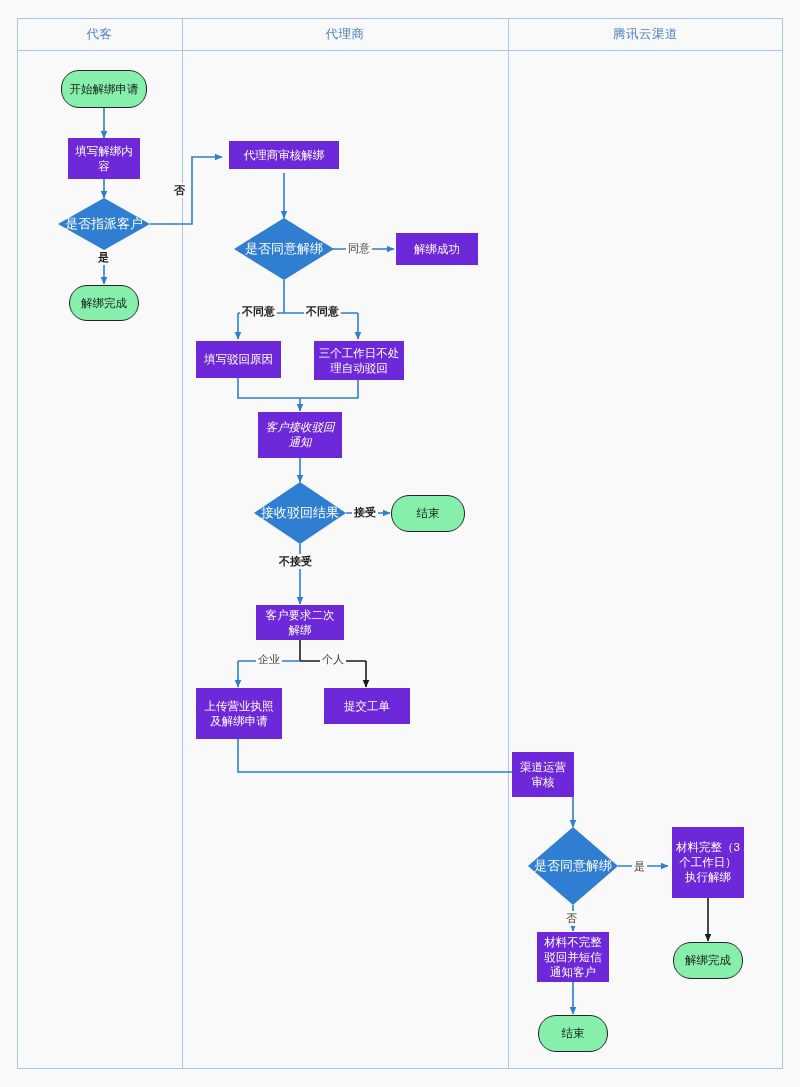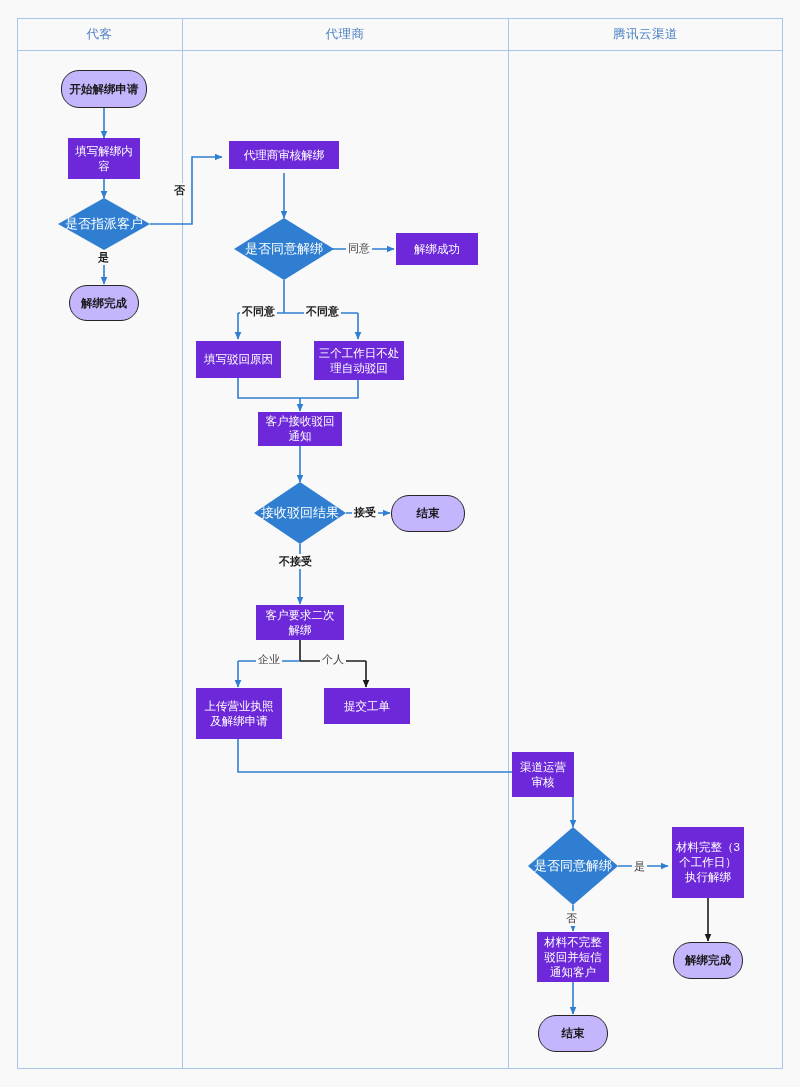--- a/index.html
+++ b/index.html
@@ -66,27 +66,27 @@
   }
   .process {
     background: #6d28d9;
     color: #ffffff;
     font-size: 11.5px;
     line-height: 15px;
     padding: 2px 4px;
     font-weight: 500;
   }
   .terminal {
-    background: #c4b5fd;
+    background: #86efac;
     border: 1.6px solid #262626;
     border-radius: 18px;
     color: #1a1a1a;
     font-size: 11.5px;
     line-height: 15px;
-    font-weight: 700;
+    font-weight: 400;
   }
   .decision-wrap {
     position: absolute;
   }
   .decision-shape {
     position: absolute;
     left: 0; top: 0;
     width: 100%; height: 100%;
     background: #2f7ed1;
     clip-path: polygon(50% 0%, 100% 50%, 50% 100%, 0% 50%);
@@ -221,21 +221,21 @@
     <div class="decision-shape"></div>
     <div class="decision-label">是否同意解绑</div>
   </div>
 
   <div class="node process" style="left:396px; top:233px; width:82px; height:32px;">解绑成功</div>
 
   <div class="node process" style="left:196px; top:341px; width:85px; height:37px;">填写驳回原因</div>
 
   <div class="node process" style="left:314px; top:341px; width:90px; height:39px;">三个工作日不处理自动驳回</div>
 
-  <div class="node process" style="left:258px; top:412px; width:84px; height:34px;">客户接收驳回通知</div>
+  <div class="node process" style="left:258px; top:412px; width:84px; height:46px;font-style:italic;">客户接收驳回通知</div>
 
   <div class="decision-wrap" style="left:254px; top:482px; width:92px; height:62px;">
     <div class="decision-shape"></div>
     <div class="decision-label">接收驳回结果</div>
   </div>
 
   <div class="node terminal" style="left:391px; top:495px; width:74px; height:37px;">结束</div>
 
   <div class="node process" style="left:256px; top:605px; width:88px; height:35px;">客户要求二次解绑</div>
 

